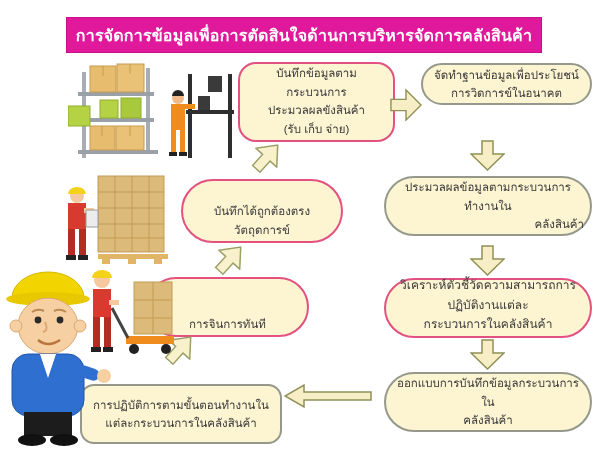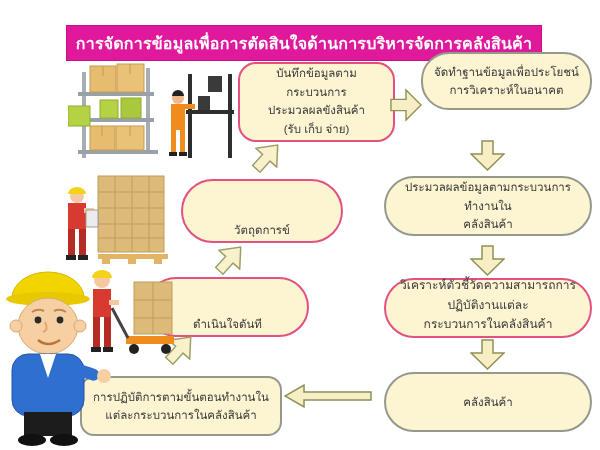--- a/index.html
+++ b/index.html
@@ -1,20 +1,20 @@
 <!DOCTYPE html>
 <html><head>
 <meta charset="utf-8">
 <style>
   html,body{margin:0;padding:0;background:#ffffff;}
   #stage{position:relative;width:600px;height:450px;background:#ffffff;overflow:hidden;
          font-family:"Liberation Sans","DejaVu Sans",sans-serif;}
   .banner{position:absolute;left:66px;top:17px;width:474px;height:34px;
           background:#e0189c;border:1px solid #c70f87;display:flex;align-items:center;justify-content:center;
-          color:#ffffff;font-weight:bold;font-size:16px;letter-spacing:.2px;margin-top:8px;}
+          color:#ffffff;font-weight:bold;font-size:16px;letter-spacing:.2px;}
   .bx{position:absolute;background:#fdf4d2;display:flex;flex-direction:column;align-items:center;
       justify-content:center;text-align:center;color:#3a3a3a;font-size:11.5px;line-height:1.6;box-sizing:border-box;padding:2px 6px;}
   .pink{border:2px solid #e2517f;justify-content:flex-end;}
   .gray{border:2px solid #95998c;}
   .arrow{position:absolute;}
   .arrow svg{display:block;}
   .illu{position:absolute;}
 </style>
 </head>
 <body>
@@ -24,49 +24,51 @@
   <div class="banner">
     <span>การจัดการข้อมูลเพื่อการตัดสินใจด้านการบริหารจัดการคลังสินค้า</span>
   </div>
 
   <div class="bx pink" style="left:238px;top:62px;width:157px;height:80px;border-radius:18px;">
     <div>บันทึกข้อมูลตามกระบวนการ</div>
     <div>ประมวลผลขังสินค้า</div>
     <div>(รับ เก็บ จ่าย)</div>
   </div>
 
-  <div class="bx gray" style="left:421px;top:52px;width:171px;height:58px;border-radius:28px;">
+  <div class="bx gray" style="left:421px;top:63px;width:171px;height:42px;border-radius:28px;">
     <div>จัดทำฐานข้อมูลเพื่อประโยชน์</div>
-    <div>การวิเคราะห์ในอนาคต</div>
+    <div>การวิดการข์ในอนาคต</div>
   </div>
 
   <div class="bx pink" style="left:181px;top:179px;width:162px;height:64px;border-radius:32px;">
+    <div>บันทึกได้ถูกต้องตรง</div>
     <div>วัตถุดการข์</div>
   </div>
 
-  <div class="bx gray" style="left:384px;top:176px;width:208px;height:60px;border-radius:30px;">
+  <div class="bx gray" style="left:384px;top:176px;width:208px;height:60px;border-radius:30px;align-items:flex-end;">
     <div>ประมวลผลข้อมูลตามกระบวนการทำงานใน</div>
     <div>คลังสินค้า</div>
   </div>
 
   <div class="bx pink" style="left:146px;top:277px;width:163px;height:60px;border-radius:30px;">
-    <div>ดำเนินใจดันที</div>
+    <div>การจินการทันที</div>
   </div>
 
   <div class="bx pink" style="left:384px;top:278px;width:208px;height:60px;border-radius:30px;font-size:12px;">
     <div>วิเคราะห์ตัวชี้วัดความสามารถการปฏิบัติงานแต่ละ</div>
     <div>กระบวนการในคลังสินค้า</div>
   </div>
 
-  <div class="bx gray" style="left:80px;top:376px;width:202px;height:60px;border-radius:14px;">
+  <div class="bx gray" style="left:80px;top:384px;width:202px;height:60px;border-radius:14px;">
     <div>การปฏิบัติการตามขั้นตอนทำงานใน</div>
     <div>แต่ละกระบวนการในคลังสินค้า</div>
   </div>
 
   <div class="bx gray" style="left:384px;top:372px;width:208px;height:60px;border-radius:30px;">
+    <div>ออกแบบการบันทึกข้อมูลกระบวนการใน</div>
     <div>คลังสินค้า</div>
   </div>
 
   <div class="arrow" style="left:390px;top:87px;">
     <svg width="32" height="36" viewBox="0 0 34 36">
       <polygon points="1,12 17,12 17,2 33,18 17,34 17,24 1,24" fill="#f7eec6" stroke="#8f9156" stroke-width="1.5"></polygon>
     </svg>
   </div>
 
   <div class="arrow" style="left:470px;top:140px;">

